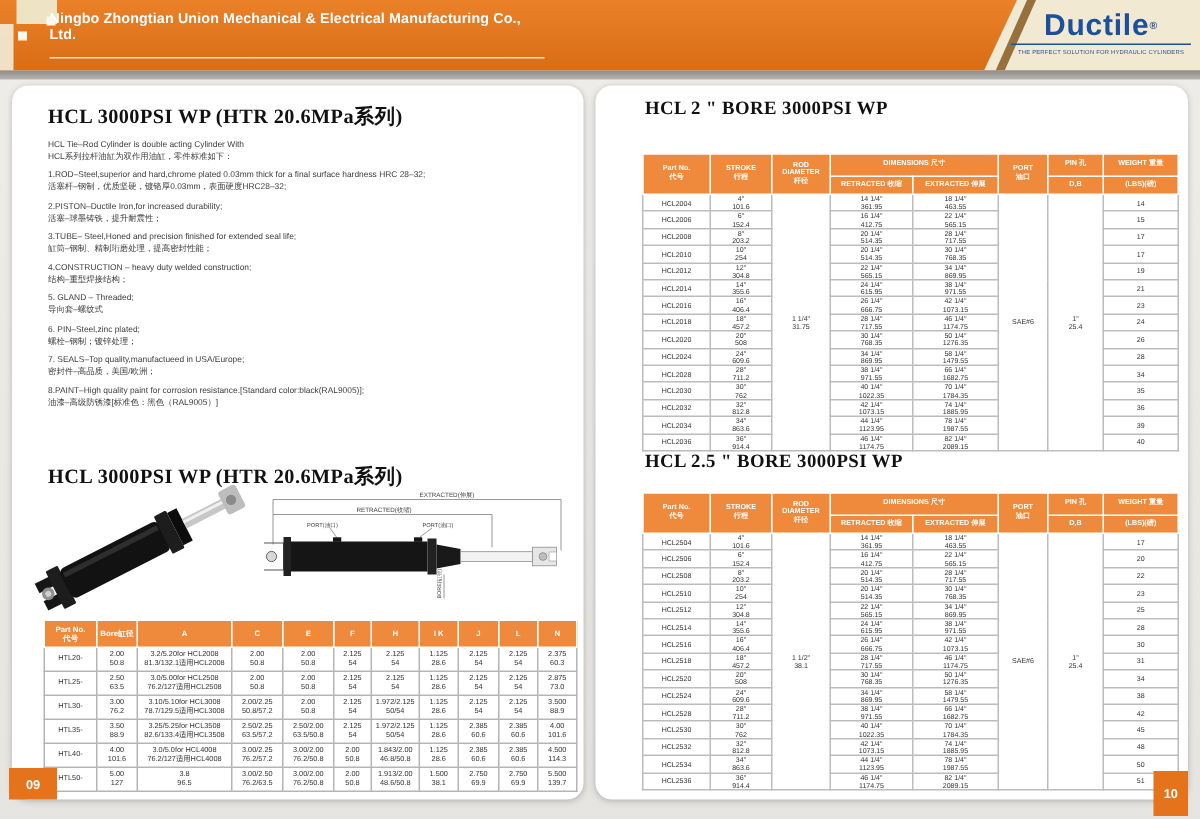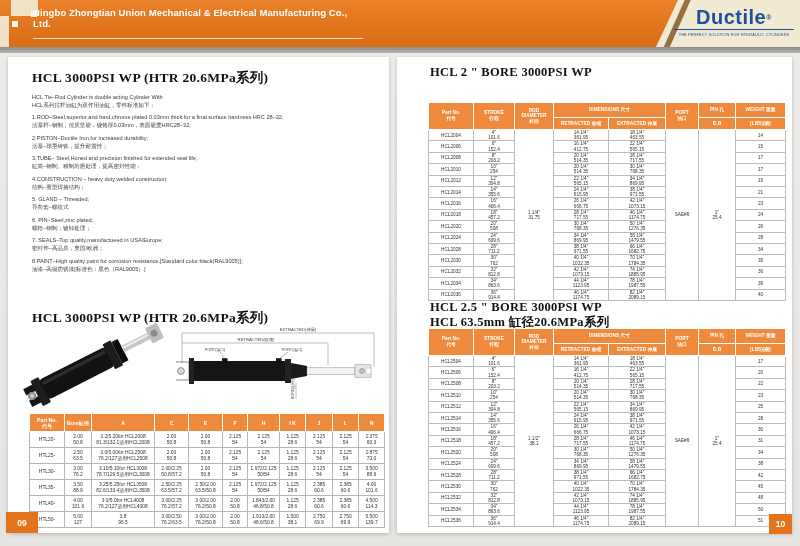--- a/index.html
+++ b/index.html
@@ -24,21 +24,21 @@
   .logo-text{position:absolute;right:6px;top:7px;width:120px;text-align:center;}
   .logo-name{font-weight:bold;font-size:20px;line-height:21px;color:#1c4f9c;letter-spacing:.5px;}
   .logo-name sup{font-size:7px;vertical-align:top;}
   .logo-tag{font-size:3.9px;color:#1c4f9c;border-top:1px solid #1c4f9c;margin-top:1px;
     padding-top:1.5px;letter-spacing:.15px;white-space:nowrap;}
   .header-strip{position:absolute;left:0;top:47px;width:800px;height:6px;
     background:linear-gradient(#8f8d89,#b6b4b0);}
 
   
   .page{position:absolute;top:57px;height:476px;background:#fff;
-    box-shadow:0 1px 4px rgba(0,0,0,.22);}
+    box-shadow:0 1px 4px rgba(0,0,0,.22);border-radius:11px;}
   .page-left{left:8px;width:381px;}
   .page-right{left:397px;width:395px;}
 
   .title-serif{font-family:"Liberation Serif",serif;font-weight:bold;color:#111;margin:0;}
   .t-main{position:absolute;left:24px;top:12px;font-size:13.5px;letter-spacing:.3px;}
   .t-sec{position:absolute;left:24px;top:252px;font-size:13.5px;letter-spacing:.3px;}
   .intro{position:absolute;left:24px;top:36px;font-size:5.6px;line-height:8px;color:#3c3c3c;}
   .features{position:absolute;left:24px;top:56px;width:340px;}
   .feature{margin-bottom:4.5px;font-size:5.6px;line-height:8px;color:#3c3c3c;}
 
@@ -65,21 +65,21 @@
     border:1px solid #fff;white-space:pre-line;padding:1px 0;}
   .spec thead tr:first-child th{height:12px;}
   .spec thead tr:last-child th{height:9px;}
   .spec td{border:1px solid #bcbcbc;font-size:4.7px;line-height:5.2px;color:#333;
     text-align:center;white-space:pre-line;padding:0;height:9.6px;}
 
   
   .pagenum{position:absolute;background:#e4731c;color:#fff;font-weight:bold;font-size:8.5px;
     display:flex;align-items:center;justify-content:center;}
   .pn-left{left:6px;top:512px;width:32px;height:21px;}
-  .pn-right{left:769px;top:514px;width:23px;height:20px;}
+  .pn-right{left:769px;top:514px;width:23px;height:30px;}
 </style>
 </head>
 <body>
 
 <div class="canvas">
 
   <header class="banner">
     <div class="sq-a"></div>
     <div class="sq-b"></div>
     <div class="sq-c"></div>
@@ -556,21 +556,20 @@
 1174.75</td>
               <td>82 1/4"
 2089.15</td>
               <td>40</td>
             </tr>
           </tbody>
         </table>
     </div>
     <div class="r-title rt2">
       <div>HCL 2.5 " BORE 3000PSI WP</div>
-      <div>HCL 63.5mm 缸径20.6MPa系列</div>
     </div>
     <div class="spec-wrap sw2">
       <table class="spec" id="specTable2">
           <colgroup>
             <col style="width: 45px;">
             <col style="width: 41px;">
             <col style="width: 39px;">
             <col style="width: 55px;">
             <col style="width: 57px;">
             <col style="width: 33px;">

